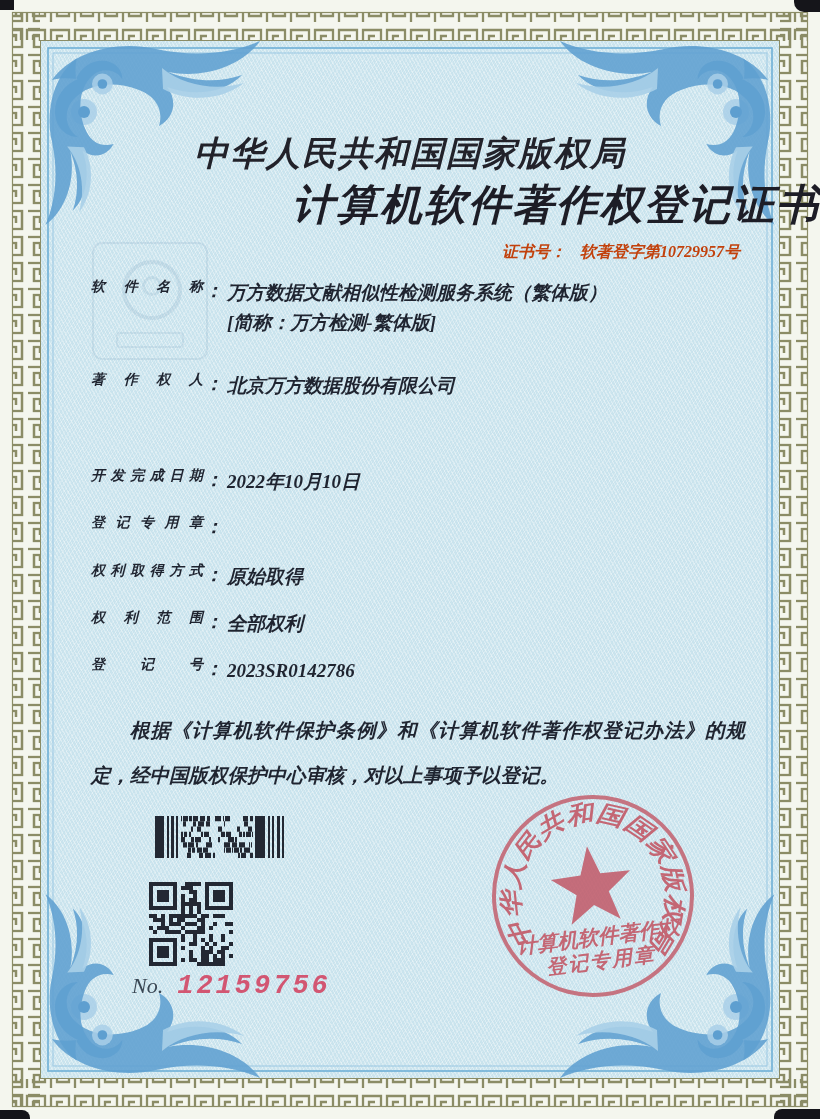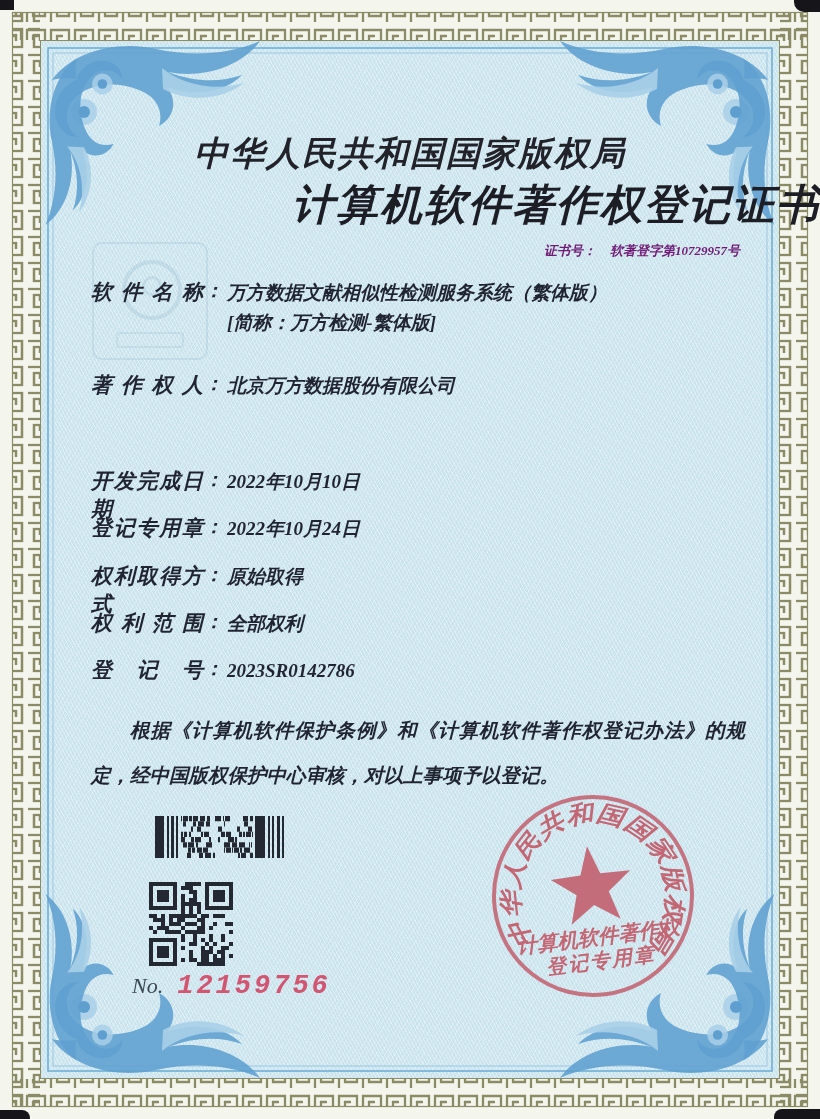--- a/index.html
+++ b/index.html
@@ -45,27 +45,27 @@
   .content{position:absolute;inset:0;z-index:4;color:#20242e;}
   .authority{
     position:absolute;top:131px;left:0;right:0;text-align:center;
     font-size:34px;font-weight:700;letter-spacing:2px;color:#22222a;
   }
   .cert-title{
     position:absolute;top:177px;left:0;right:0;text-align:right;
     font-size:42px;font-weight:700;letter-spacing:2px;color:#1d1d26;
   }
   .certno{
-    position:absolute;top:242px;right:80px;font-size:13px;font-weight:700;color:#701a75;
+    position:absolute;top:242px;right:80px;font-size:16px;font-weight:700;color:#c2410c;
   }
   .certno .certno-value{margin-left:14px;}
   .field{position:absolute;left:91px;display:flex;align-items:flex-start;
     font-size:19px;font-weight:700;color:#1f2430;}
   .field-label{
-    display:inline-block;width:112px;font-size:21px;
+    display:inline-block;width:112px;font-size:14px;
     text-align:justify;text-align-last:justify;
   }
   .field-colon{margin-left:1px;}
   .field-value{margin-left:4px;line-height:30px;}
   .field-value .vline{display:block;}
   .f0{top:278px}.f1{top:371px}.f2{top:467px}.f3{top:514px}
   .f4{top:562px}.f5{top:609px}.f6{top:656px}
   .statement{
     position:absolute;left:91px;top:708px;width:654px;
     font-size:19.5px;line-height:45px;font-weight:600;color:#1f2430;
@@ -171,21 +171,20 @@
 
     <div class="field f2">
       <span class="field-label">开发完成日期</span>
       <span class="field-colon">：</span>
       <span class="field-value">2022年10月10日</span>
     </div>
 
     <div class="field f3">
       <span class="field-label">登记专用章</span>
       <span class="field-colon">：</span>
-      <span class="field-value">2022年10月24日</span>
     </div>
 
     <div class="field f4">
       <span class="field-label">权利取得方式</span>
       <span class="field-colon">：</span>
       <span class="field-value">原始取得</span>
     </div>
 
     <div class="field f5">
       <span class="field-label">权利范围</span>

